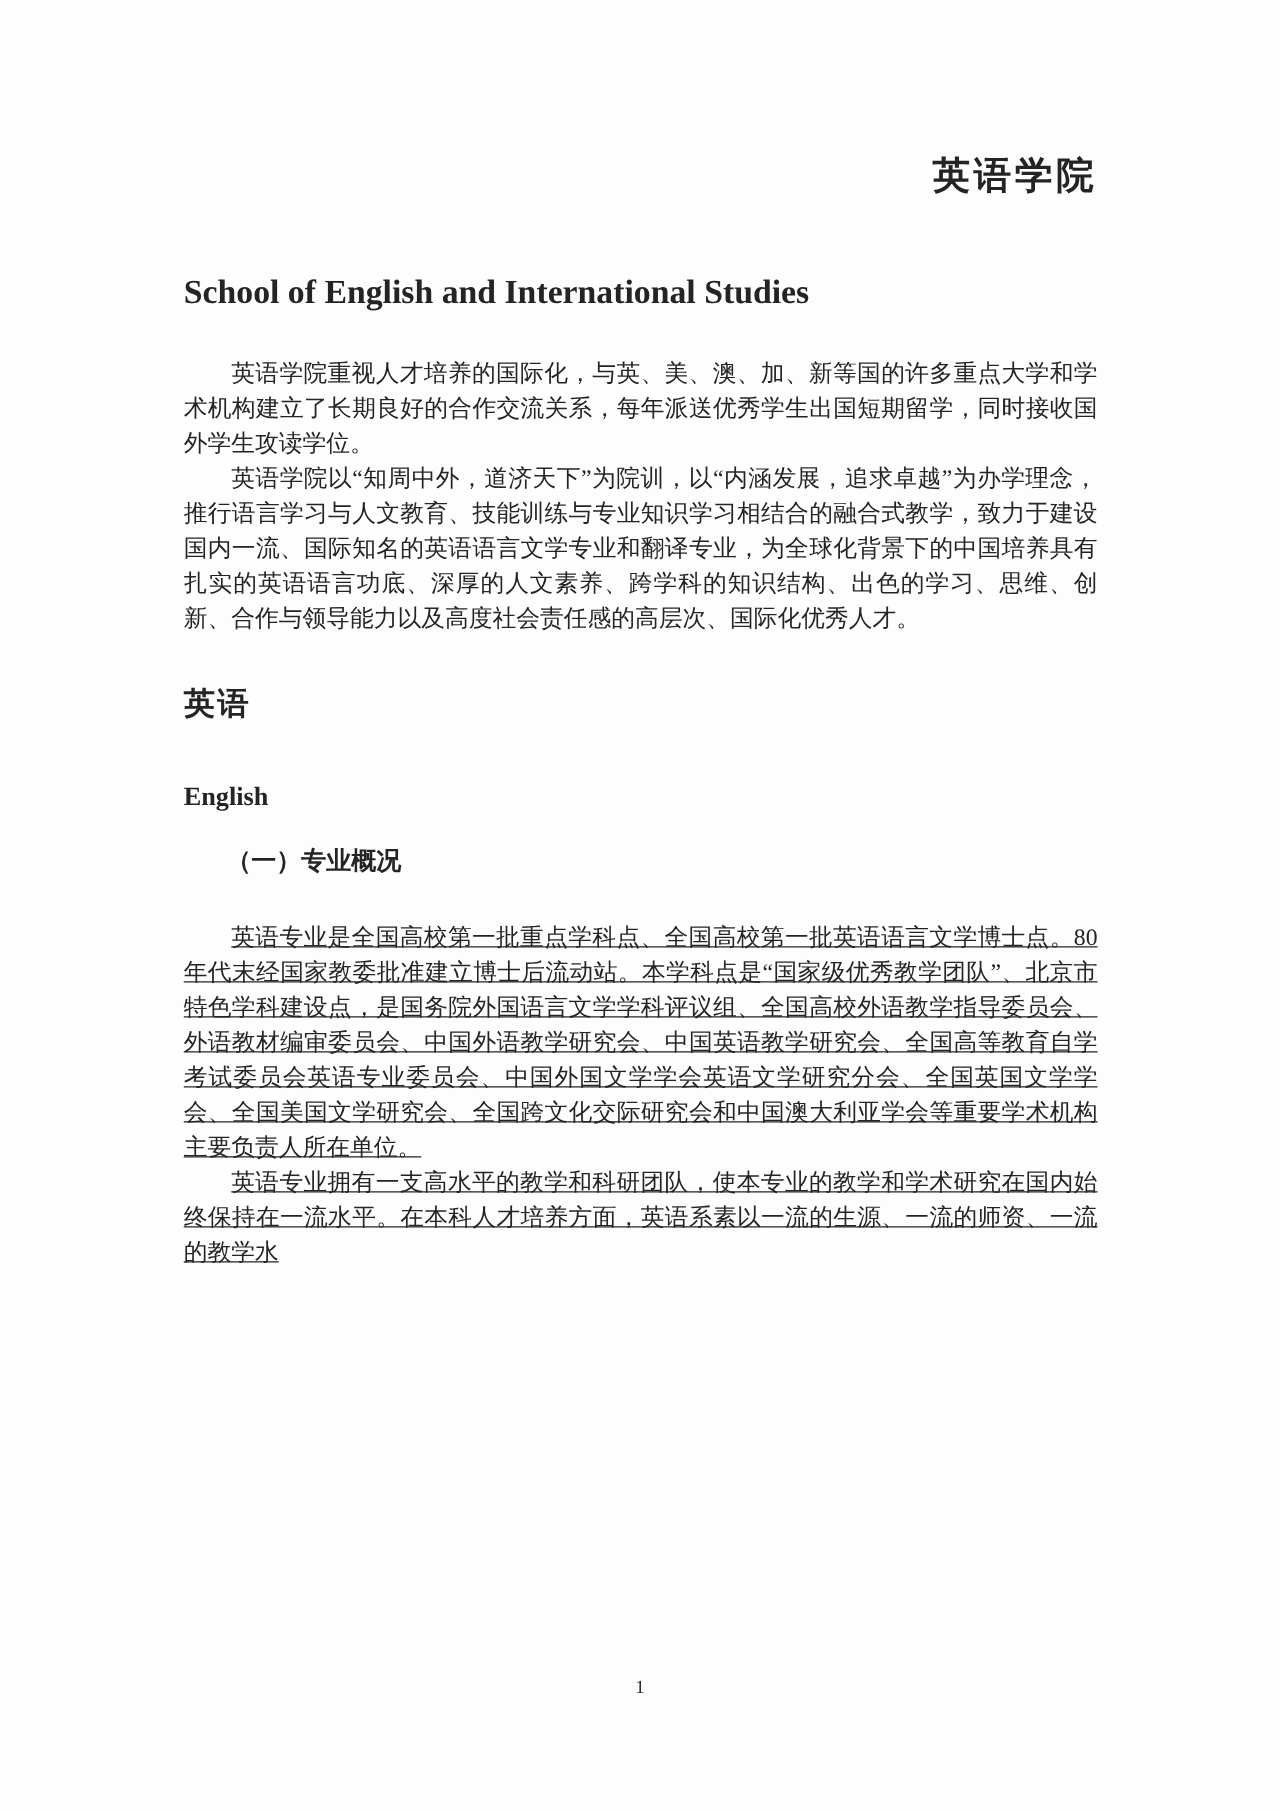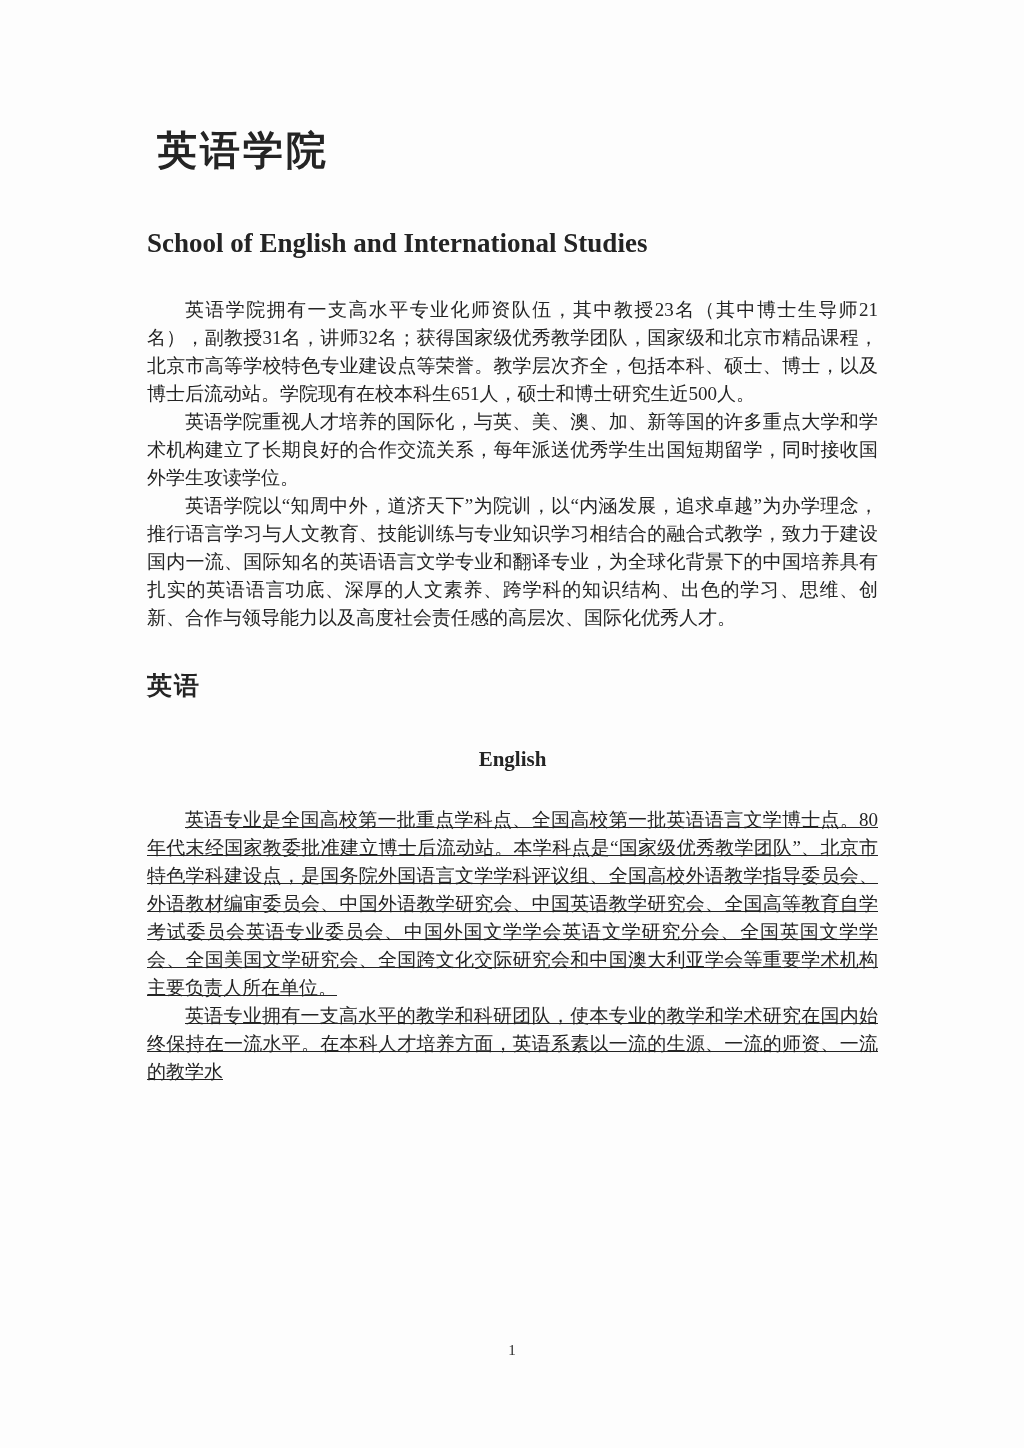--- a/index.html
+++ b/index.html
@@ -13,25 +13,25 @@
     height: 1448px;
     margin: 0 auto;
     background: #fdfdfd;
     box-sizing: border-box;
     padding: 118px 146px 0 147px;
     color: #242424;
     font-family: "Liberation Serif", serif;
     overflow: hidden;
   }
   .title-zh {
-    margin: 10px;
-    font-size: 40px;
+    margin: 0;
+    font-size: 30px;
     line-height: 46px;
     font-weight: 700;
-    text-align: left;
+    text-align: right;
     letter-spacing: 3px;
     font-family: "Liberation Serif", serif;
   }
   .title-en {
     margin: 52px 0 0 0;
     font-size: 27px;
     line-height: 34px;
     font-weight: 700;
     text-align: left;
     font-family: "Liberation Serif", serif;
@@ -66,21 +66,20 @@
     font-weight: 700;
     text-align: left;
     letter-spacing: 2px;
     font-family: "Liberation Sans", sans-serif;
   }
   .major-en {
     margin: 45px 0 0 0;
     font-size: 21px;
     line-height: 26px;
     font-weight: 700;
-    text-align: center;
     font-family: "Liberation Serif", serif;
   }
   .subsection-heading {
     margin: 25px 0 0 0;
     font-size: 20px;
     line-height: 28px;
     font-weight: 700;
     text-align: left;
     text-indent: 1.7em;
     font-family: "Liberation Sans", sans-serif;
@@ -105,30 +104,30 @@
 <body>
 
 <div class="page">
 
   <h1 class="title-zh">英语学院</h1>
 
   <h2 class="title-en">School of English and International Studies</h2>
 
 
   <div class="body-text">
-    <p>英语学院拥有一支高水平专业化师资队伍，其中教授23名（其中博士生导师21名），副教授31名，讲师32名；获得国家级优秀教学团队，国家级和北京市精品课程，北京市高等学校特色专业建设点等荣誉。教学层次齐全，包括本科、硕士、博士，以及博士后流动站。学院现有在校本科生651人，硕士和博士研究生近500人。</p>
     <p>英语学院重视人才培养的国际化，与英、美、澳、加、新等国的许多重点大学和学术机构建立了长期良好的合作交流关系，每年派送优秀学生出国短期留学，同时接收国外学生攻读学位。</p>
     <p>英语学院以“知周中外，道济天下”为院训，以“内涵发展，追求卓越”为办学理念，推行语言学习与人文教育、技能训练与专业知识学习相结合的融合式教学，致力于建设国内一流、国际知名的英语语言文学专业和翻译专业，为全球化背景下的中国培养具有扎实的英语语言功底、深厚的人文素养、跨学科的知识结构、出色的学习、思维、创新、合作与领导能力以及高度社会责任感的高层次、国际化优秀人才。</p>
   </div>
 
 
   <h4 class="major-zh">英语</h4>
 
   <h4 class="major-en">English</h4>
 
+  <h5 class="subsection-heading">（一）专业概况</h5>
 
   <div class="body-text subsection-body">
     <p>英语专业是全国高校第一批重点学科点、全国高校第一批英语语言文学博士点。80 年代末经国家教委批准建立博士后流动站。本学科点是“国家级优秀教学团队”、北京市特色学科建设点，是国务院外国语言文学学科评议组、全国高校外语教学指导委员会、外语教材编审委员会、中国外语教学研究会、中国英语教学研究会、全国高等教育自学考试委员会英语专业委员会、中国外国文学学会英语文学研究分会、全国英国文学学会、全国美国文学研究会、全国跨文化交际研究会和中国澳大利亚学会等重要学术机构主要负责人所在单位。</p>
     <p>英语专业拥有一支高水平的教学和科研团队，使本专业的教学和学术研究在国内始终保持在一流水平。在本科人才培养方面，英语系素以一流的生源、一流的师资、一流的教学水</p>
   </div>
 
   <div class="page-number">1</div>
 
 </div>
 

